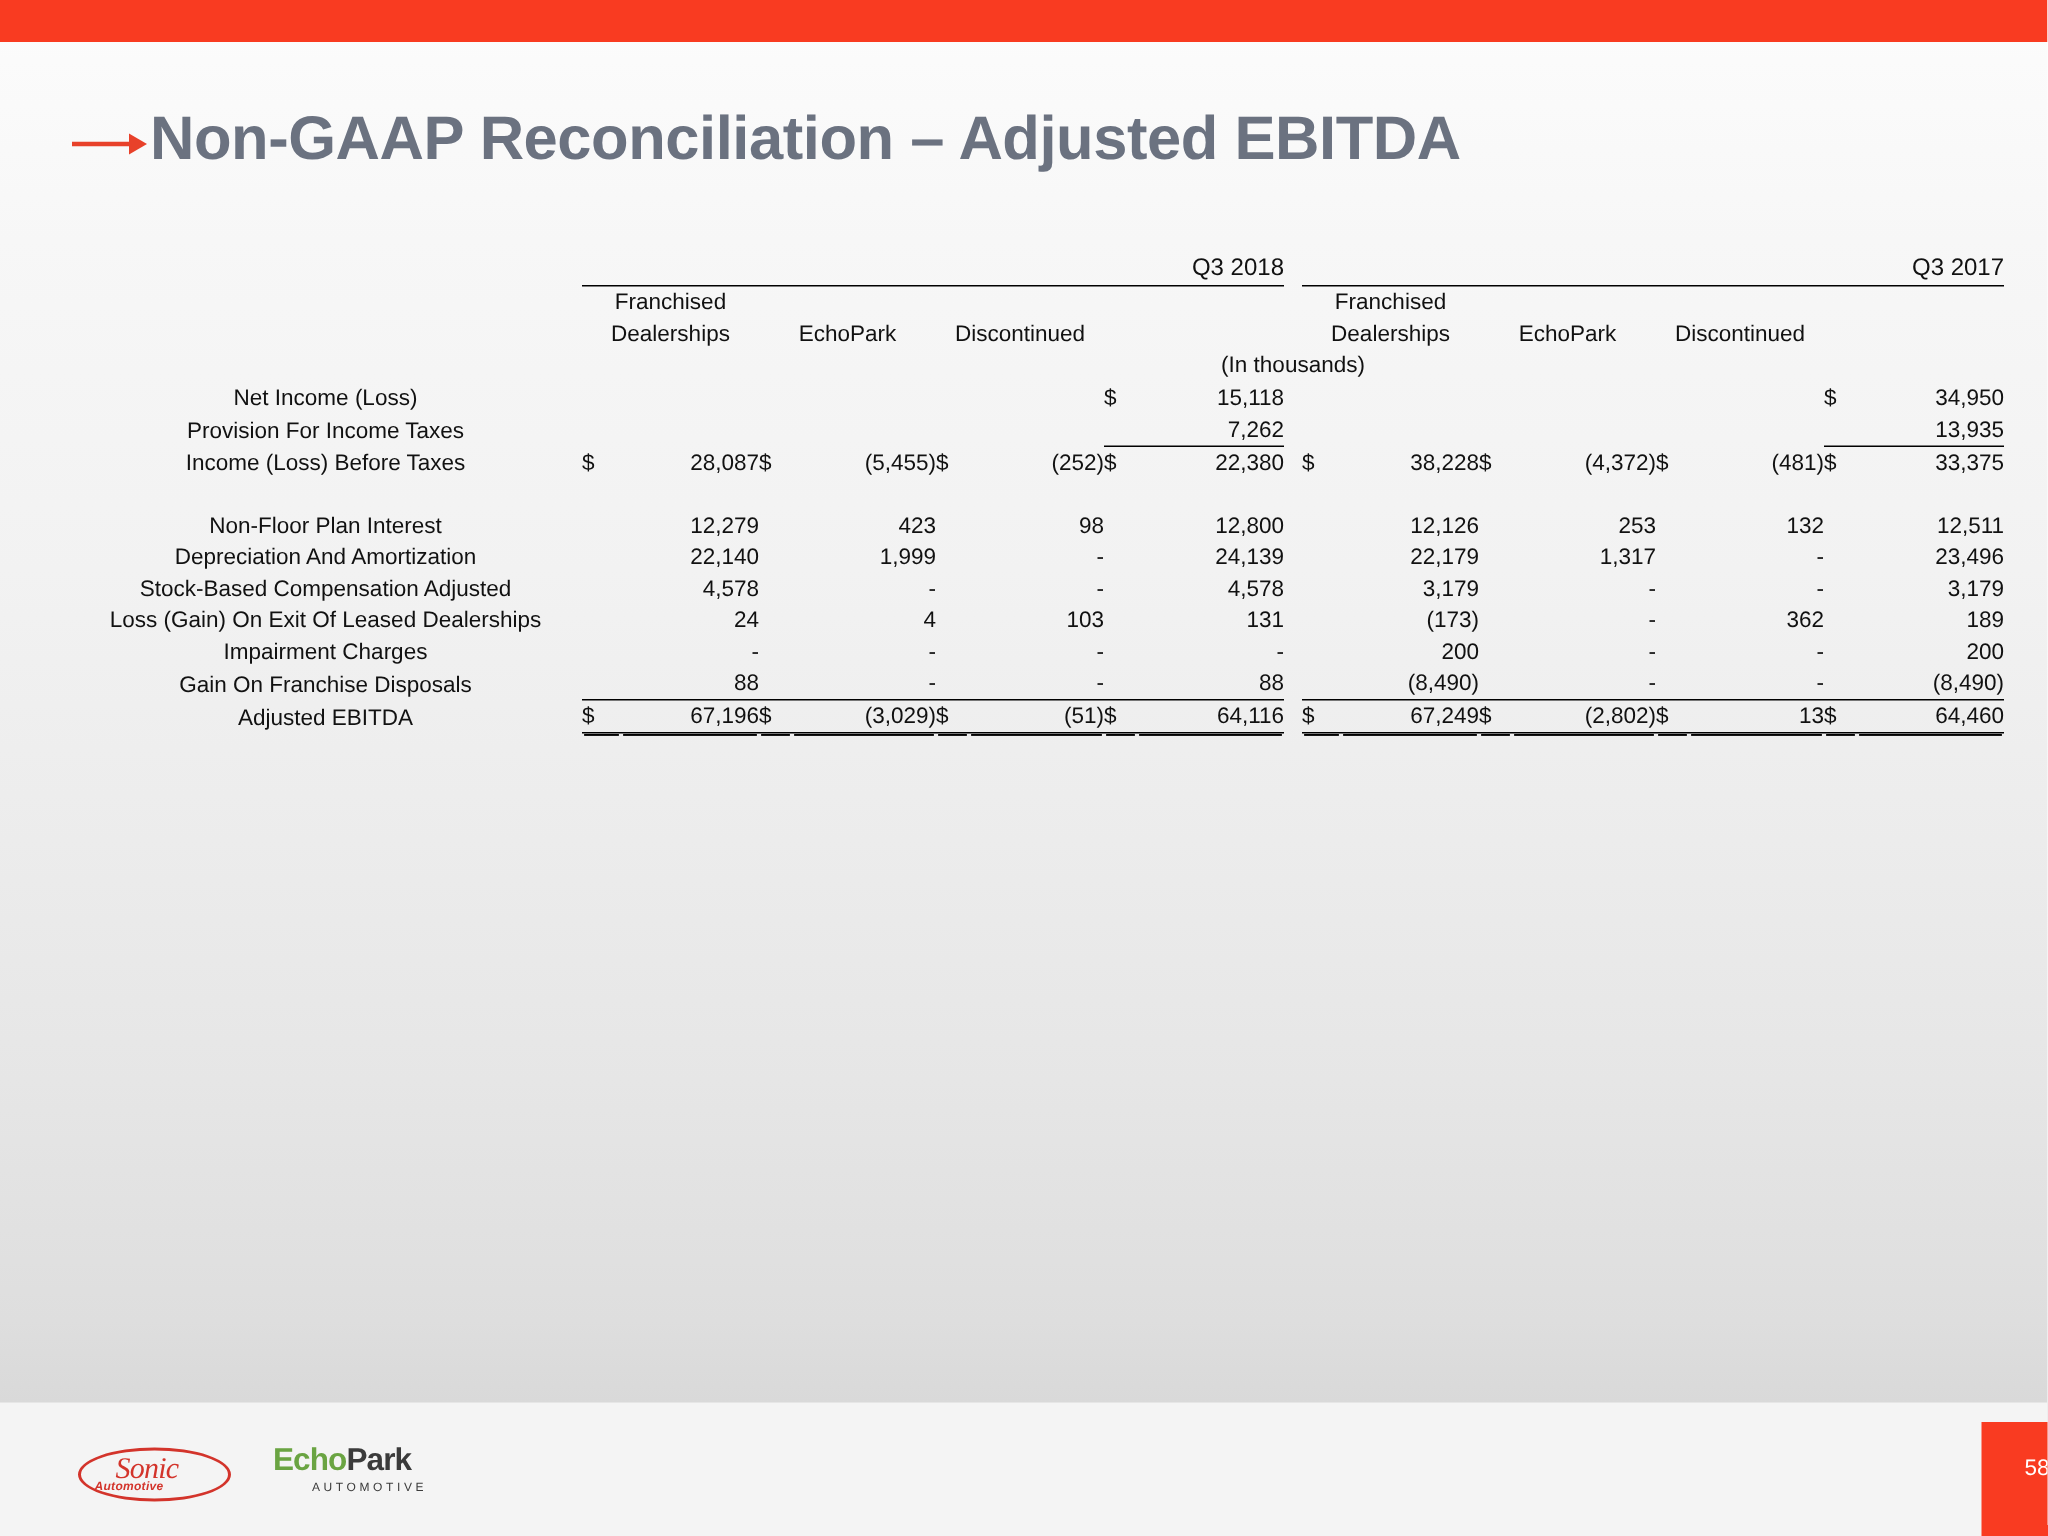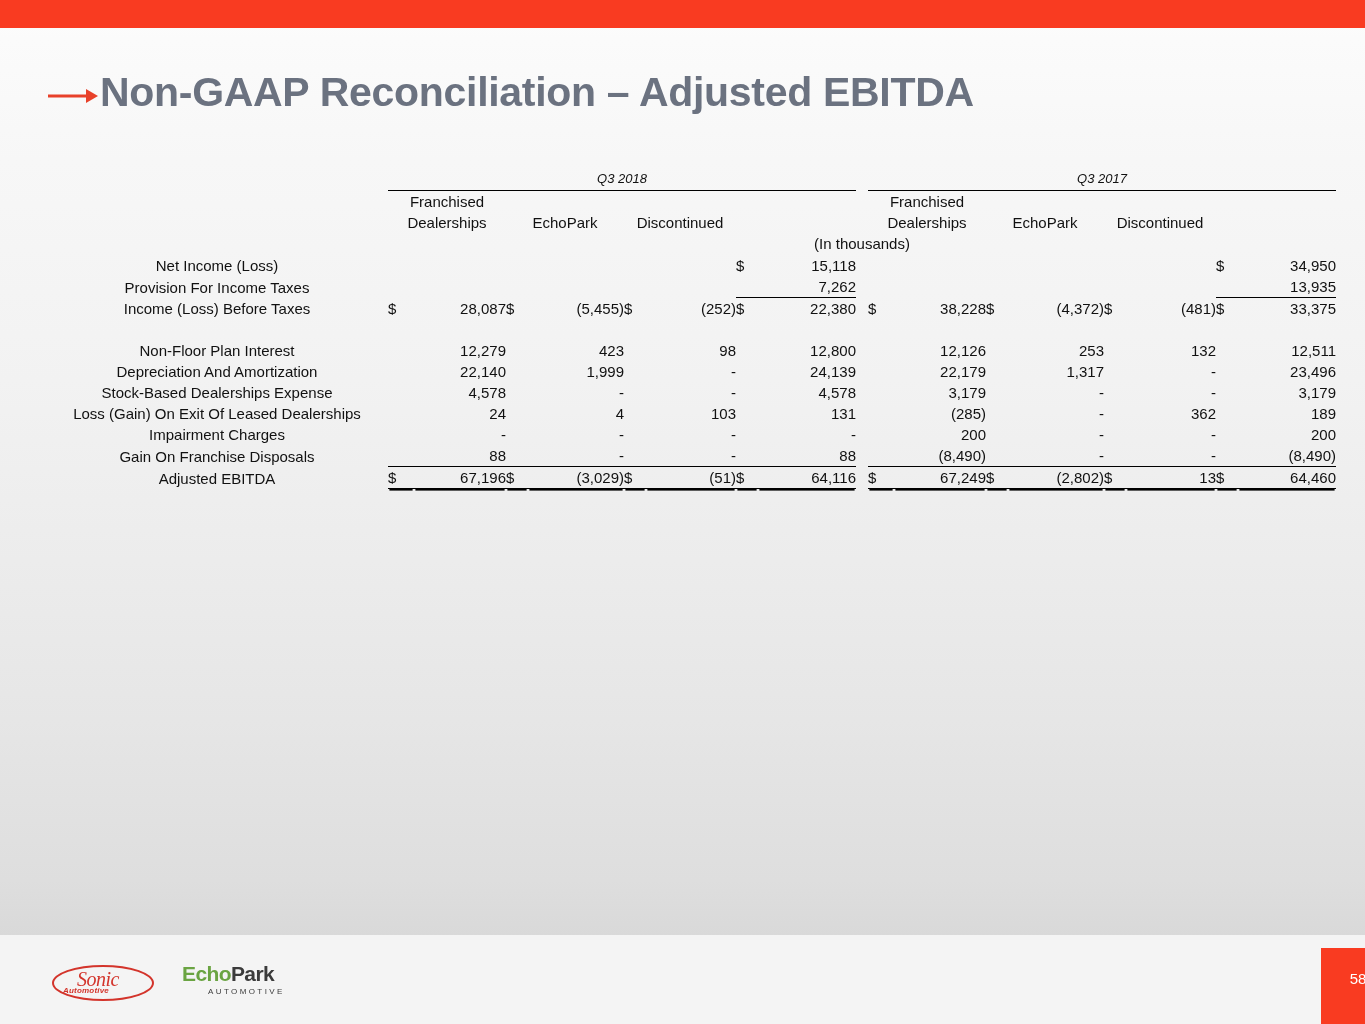--- a/index.html
+++ b/index.html
@@ -109,25 +109,24 @@
   .sym   { text-align: left;  padding-left: 6px; }
   .lbl   { text-align: center;  padding-left: 2px; }
 
   .indent1 { padding-left: 14px; }
 
   tr.datarow td { height: 21px; line-height: 21px; }
   tr.spacer td  { height: 21px; line-height: 21px; }
 
   
   .grp-title {
-    text-align: center;
-    font-size: 13px;
+    text-align: right;
+    font-size: 16px;
     height: 22px;
     line-height: 22px;
-    font-style: italic;
   }
   .rule-below { border-bottom: 1.4px solid #000; }
 
   .hdr-line {
     text-align: center;
     font-size: 15px;
     height: 21px;
     line-height: 21px;
   }
 
@@ -427,21 +426,21 @@
         <td class="num">22,179</td>
         <td class="sym"></td>
         <td class="num">1,317</td>
         <td class="sym"></td>
         <td class="num">-</td>
         <td class="sym"></td>
         <td class="num">23,496</td>
       </tr>
 
       <tr class="datarow">
-        <td class="lbl">Stock-Based Dealerships Expense</td>
+        <td class="lbl">Stock-Based Compensation Adjusted</td>
         <td></td>
         <td class="sym"></td>
         <td class="num">4,578</td>
         <td class="sym"></td>
         <td class="num">-</td>
         <td class="sym"></td>
         <td class="num">-</td>
         <td class="sym"></td>
         <td class="num">4,578</td>
         <td></td>
@@ -461,21 +460,21 @@
         <td class="sym"></td>
         <td class="num">24</td>
         <td class="sym"></td>
         <td class="num">4</td>
         <td class="sym"></td>
         <td class="num">103</td>
         <td class="sym"></td>
         <td class="num">131</td>
         <td></td>
         <td class="sym"></td>
-        <td class="num">(285)</td>
+        <td class="num">(173)</td>
         <td class="sym"></td>
         <td class="num">-</td>
         <td class="sym"></td>
         <td class="num">362</td>
         <td class="sym"></td>
         <td class="num">189</td>
       </tr>
 
       <tr class="datarow">
         <td class="lbl">Impairment Charges</td>

